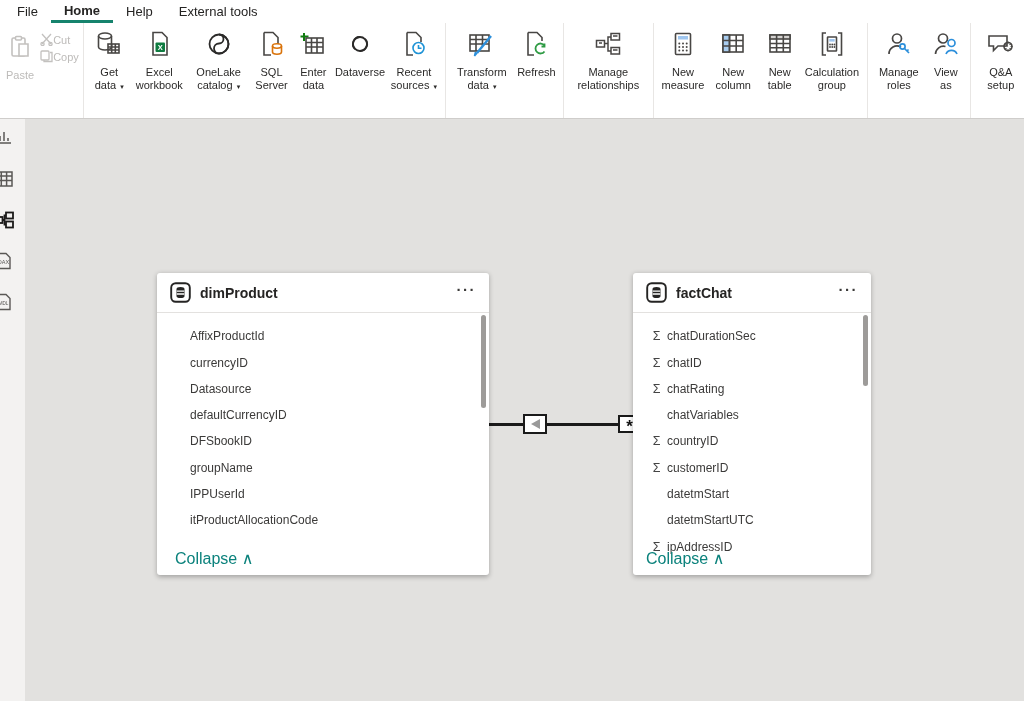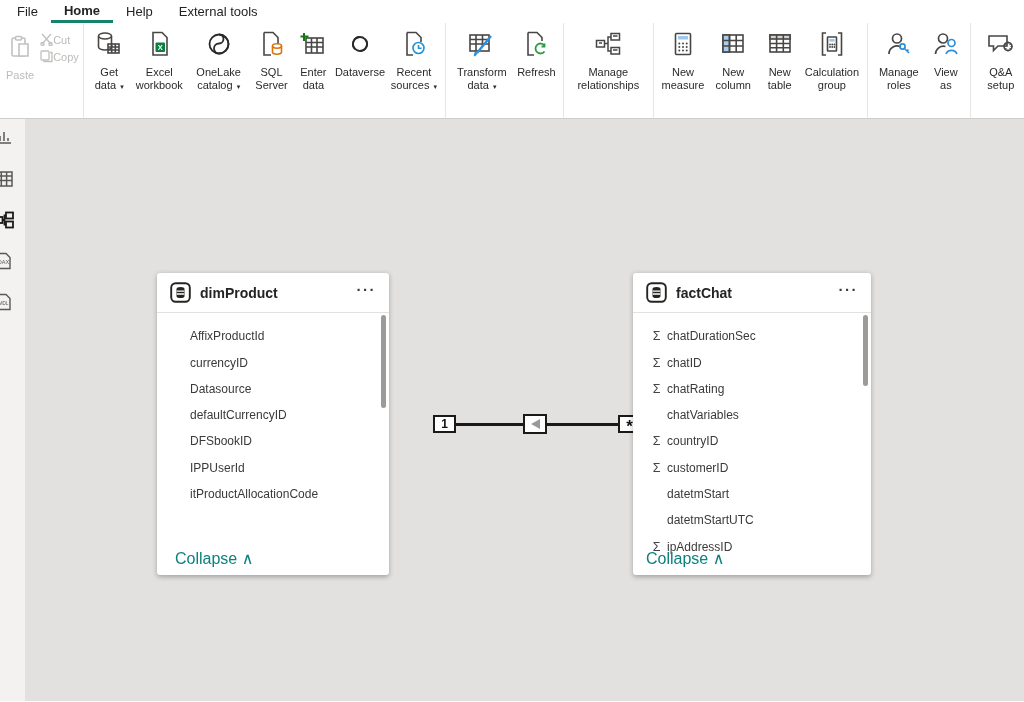--- a/index.html
+++ b/index.html
@@ -364,21 +364,21 @@
 
   <div class="canvas">
 
     <div class="rel-line" style="left:412px; top:304px; width:196px;"></div>
     <div class="rel-node" style="left:408px; top:296px; width:23px; height:18px;">1</div>
     <div class="rel-node" style="left:498px; top:295px; width:24px; height:20px;">
       <span class="tri-left"></span>
     </div>
     <div class="rel-node" style="left:593px; top:296px; width:23px; height:18px; font-size:17px; padding-top:6px;">*</div>
 
-    <div class="tcard t0" style="left:132px; top:154px; width:232px; height:302px;">
+    <div class="tcard t0" style="left:132px; top:154px; width:332px; height:302px;">
       <div class="tcard-head">
         <span class="db-icon">
           <svg width="21" height="21" viewBox="0 0 21 21" fill="none">
             <rect x="1.2" y="1.2" width="18.6" height="18.6" rx="4.5" stroke="#252423" stroke-width="1.9"></rect>
             <path d="M6.5 7 a4 2.1 0 0 1 8 0 V14 a4 2.1 0 0 1 -8 0 z" fill="#252423"></path>
             <path d="M6.8 9.2 h7.4 M6.8 12 h7.4" stroke="#fff" stroke-width="1.3"></path>
           </svg>
         </span>
         <span class="tcard-title">dimProduct</span>
         <span class="tcard-dots">···</span>
@@ -391,20 +391,23 @@
             <span>currencyID</span>
           </div>
         <div class="frow">
             <span>Datasource</span>
           </div>
         <div class="frow">
             <span>defaultCurrencyID</span>
           </div>
         <div class="frow">
             <span>DFSbookID</span>
+          </div>
+        <div class="frow">
+            <span>groupName</span>
           </div>
         <div class="frow">
             <span>IPPUserId</span>
           </div>
         <div class="frow">
             <span>itProductAllocationCode</span>
           </div>
       </div>
       <div class="collapse-link">
         <span>Collapse</span> <span>∧</span>

